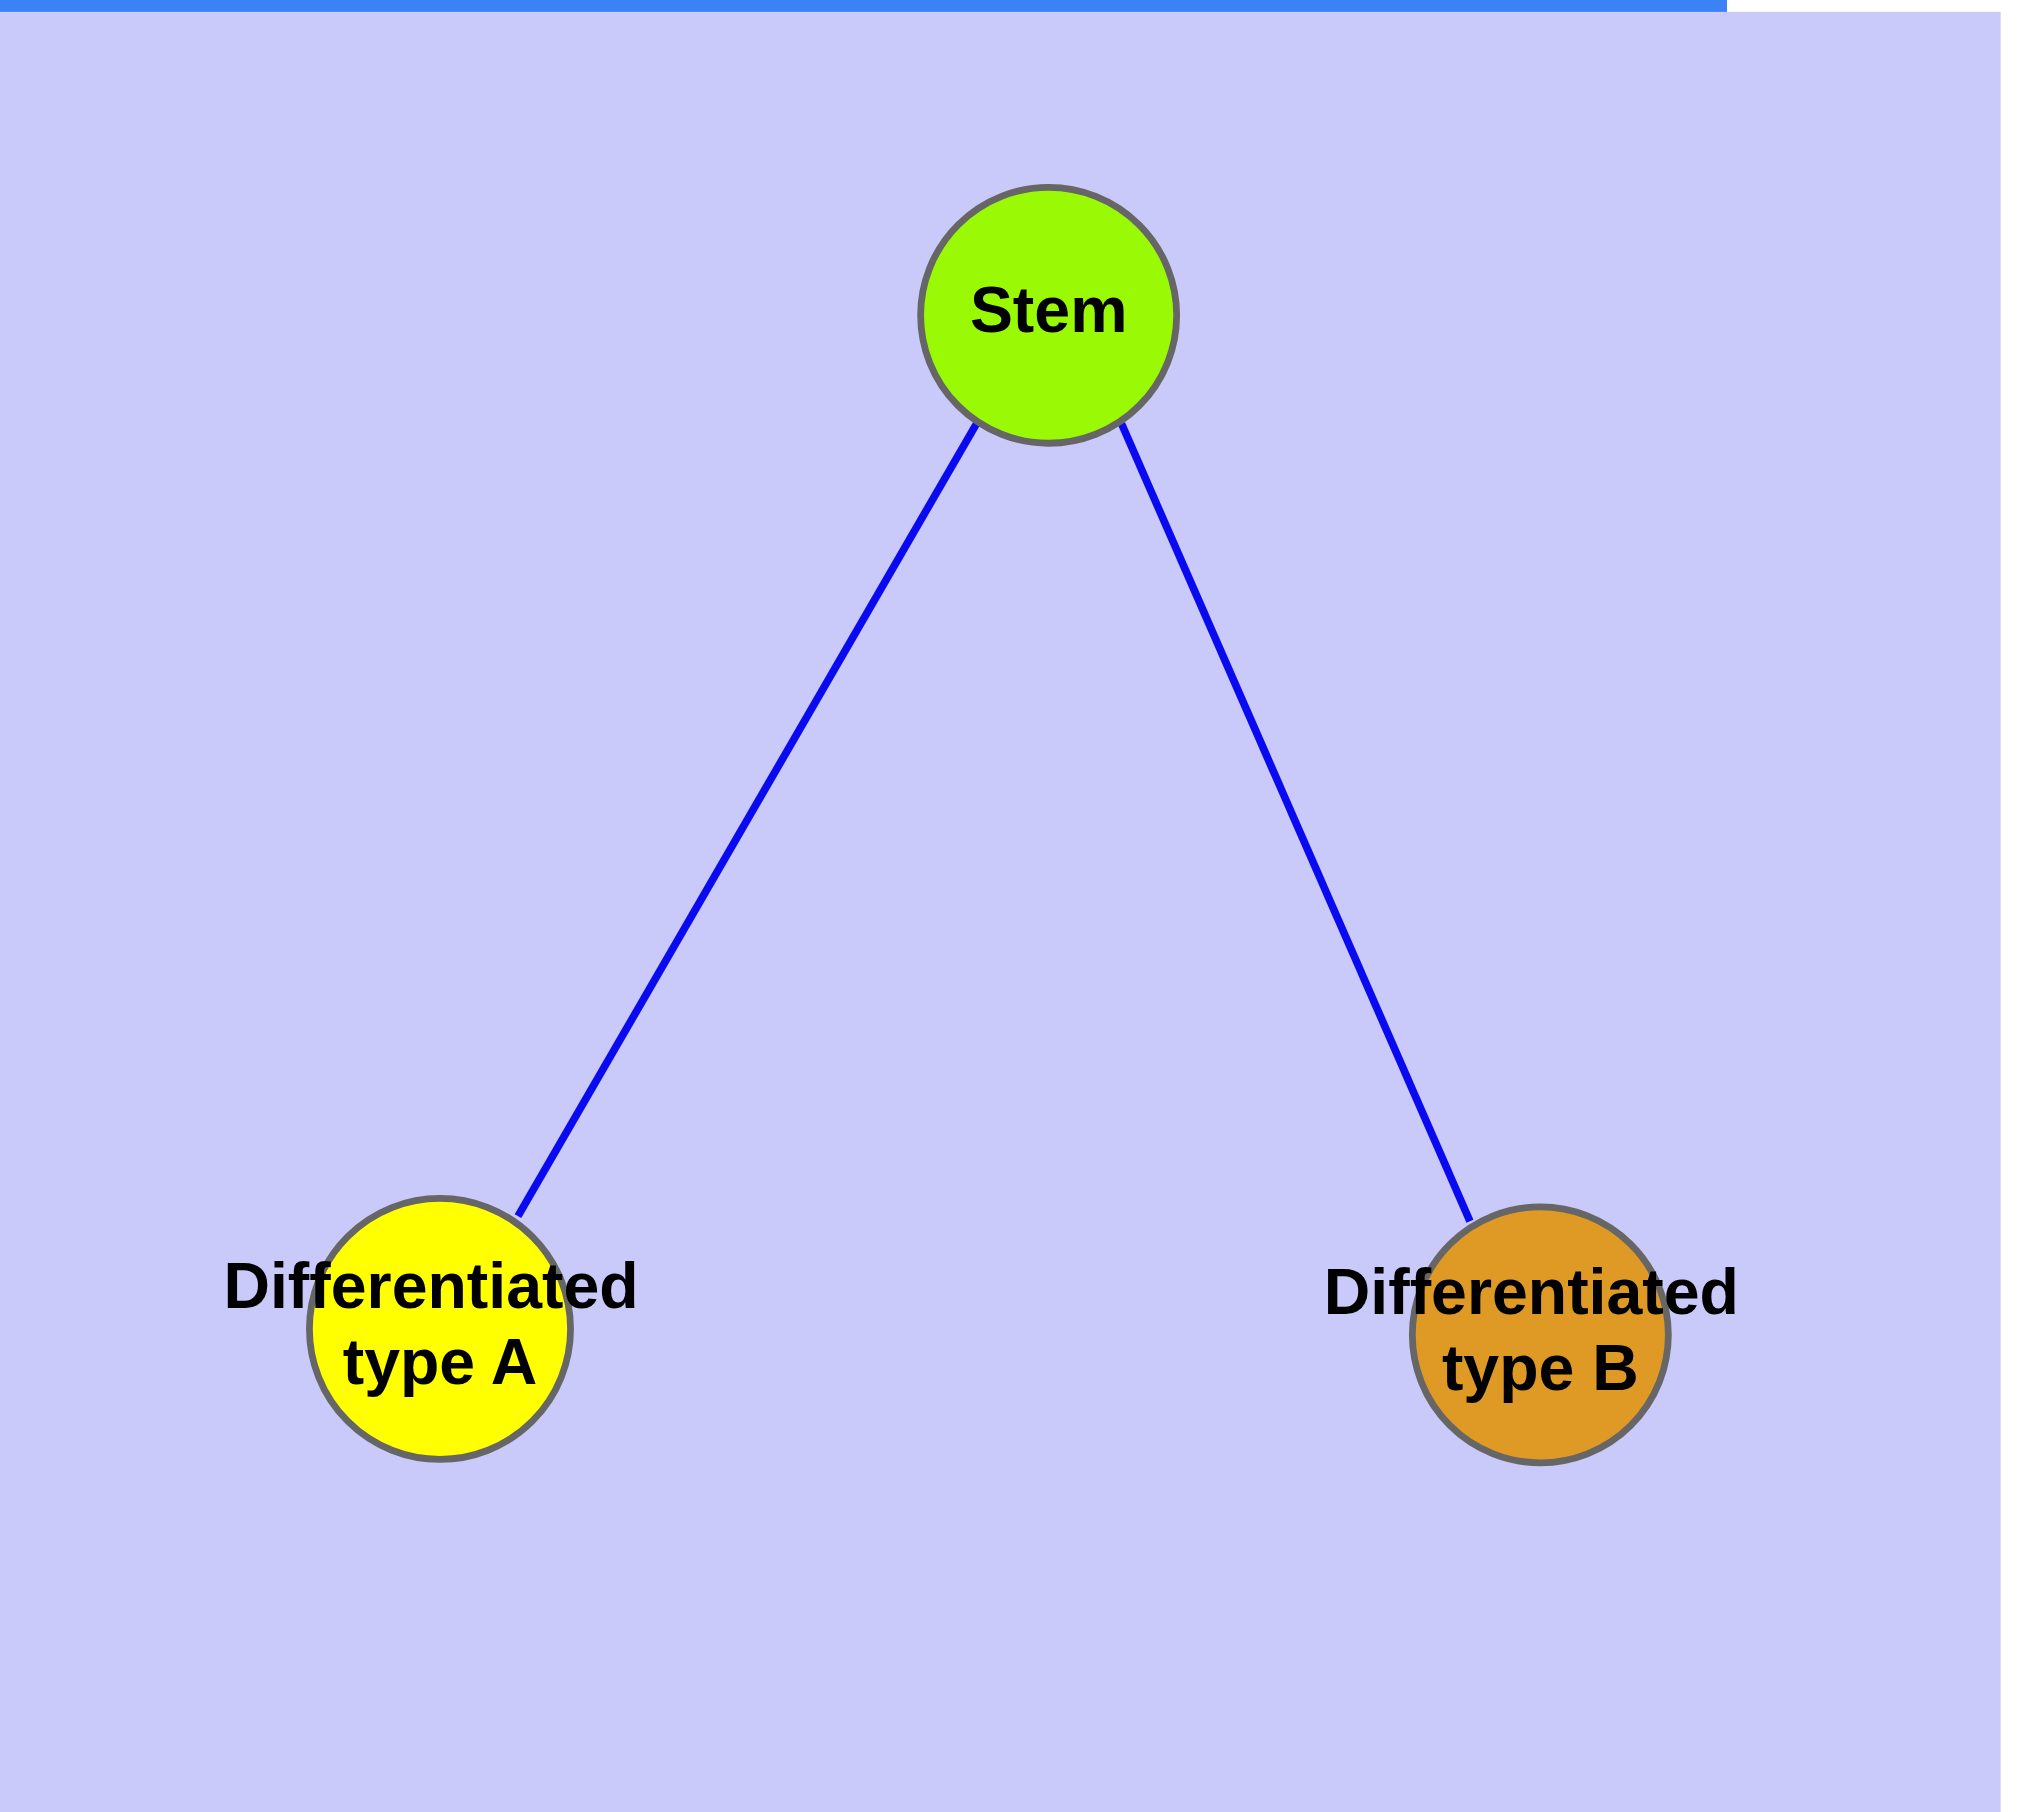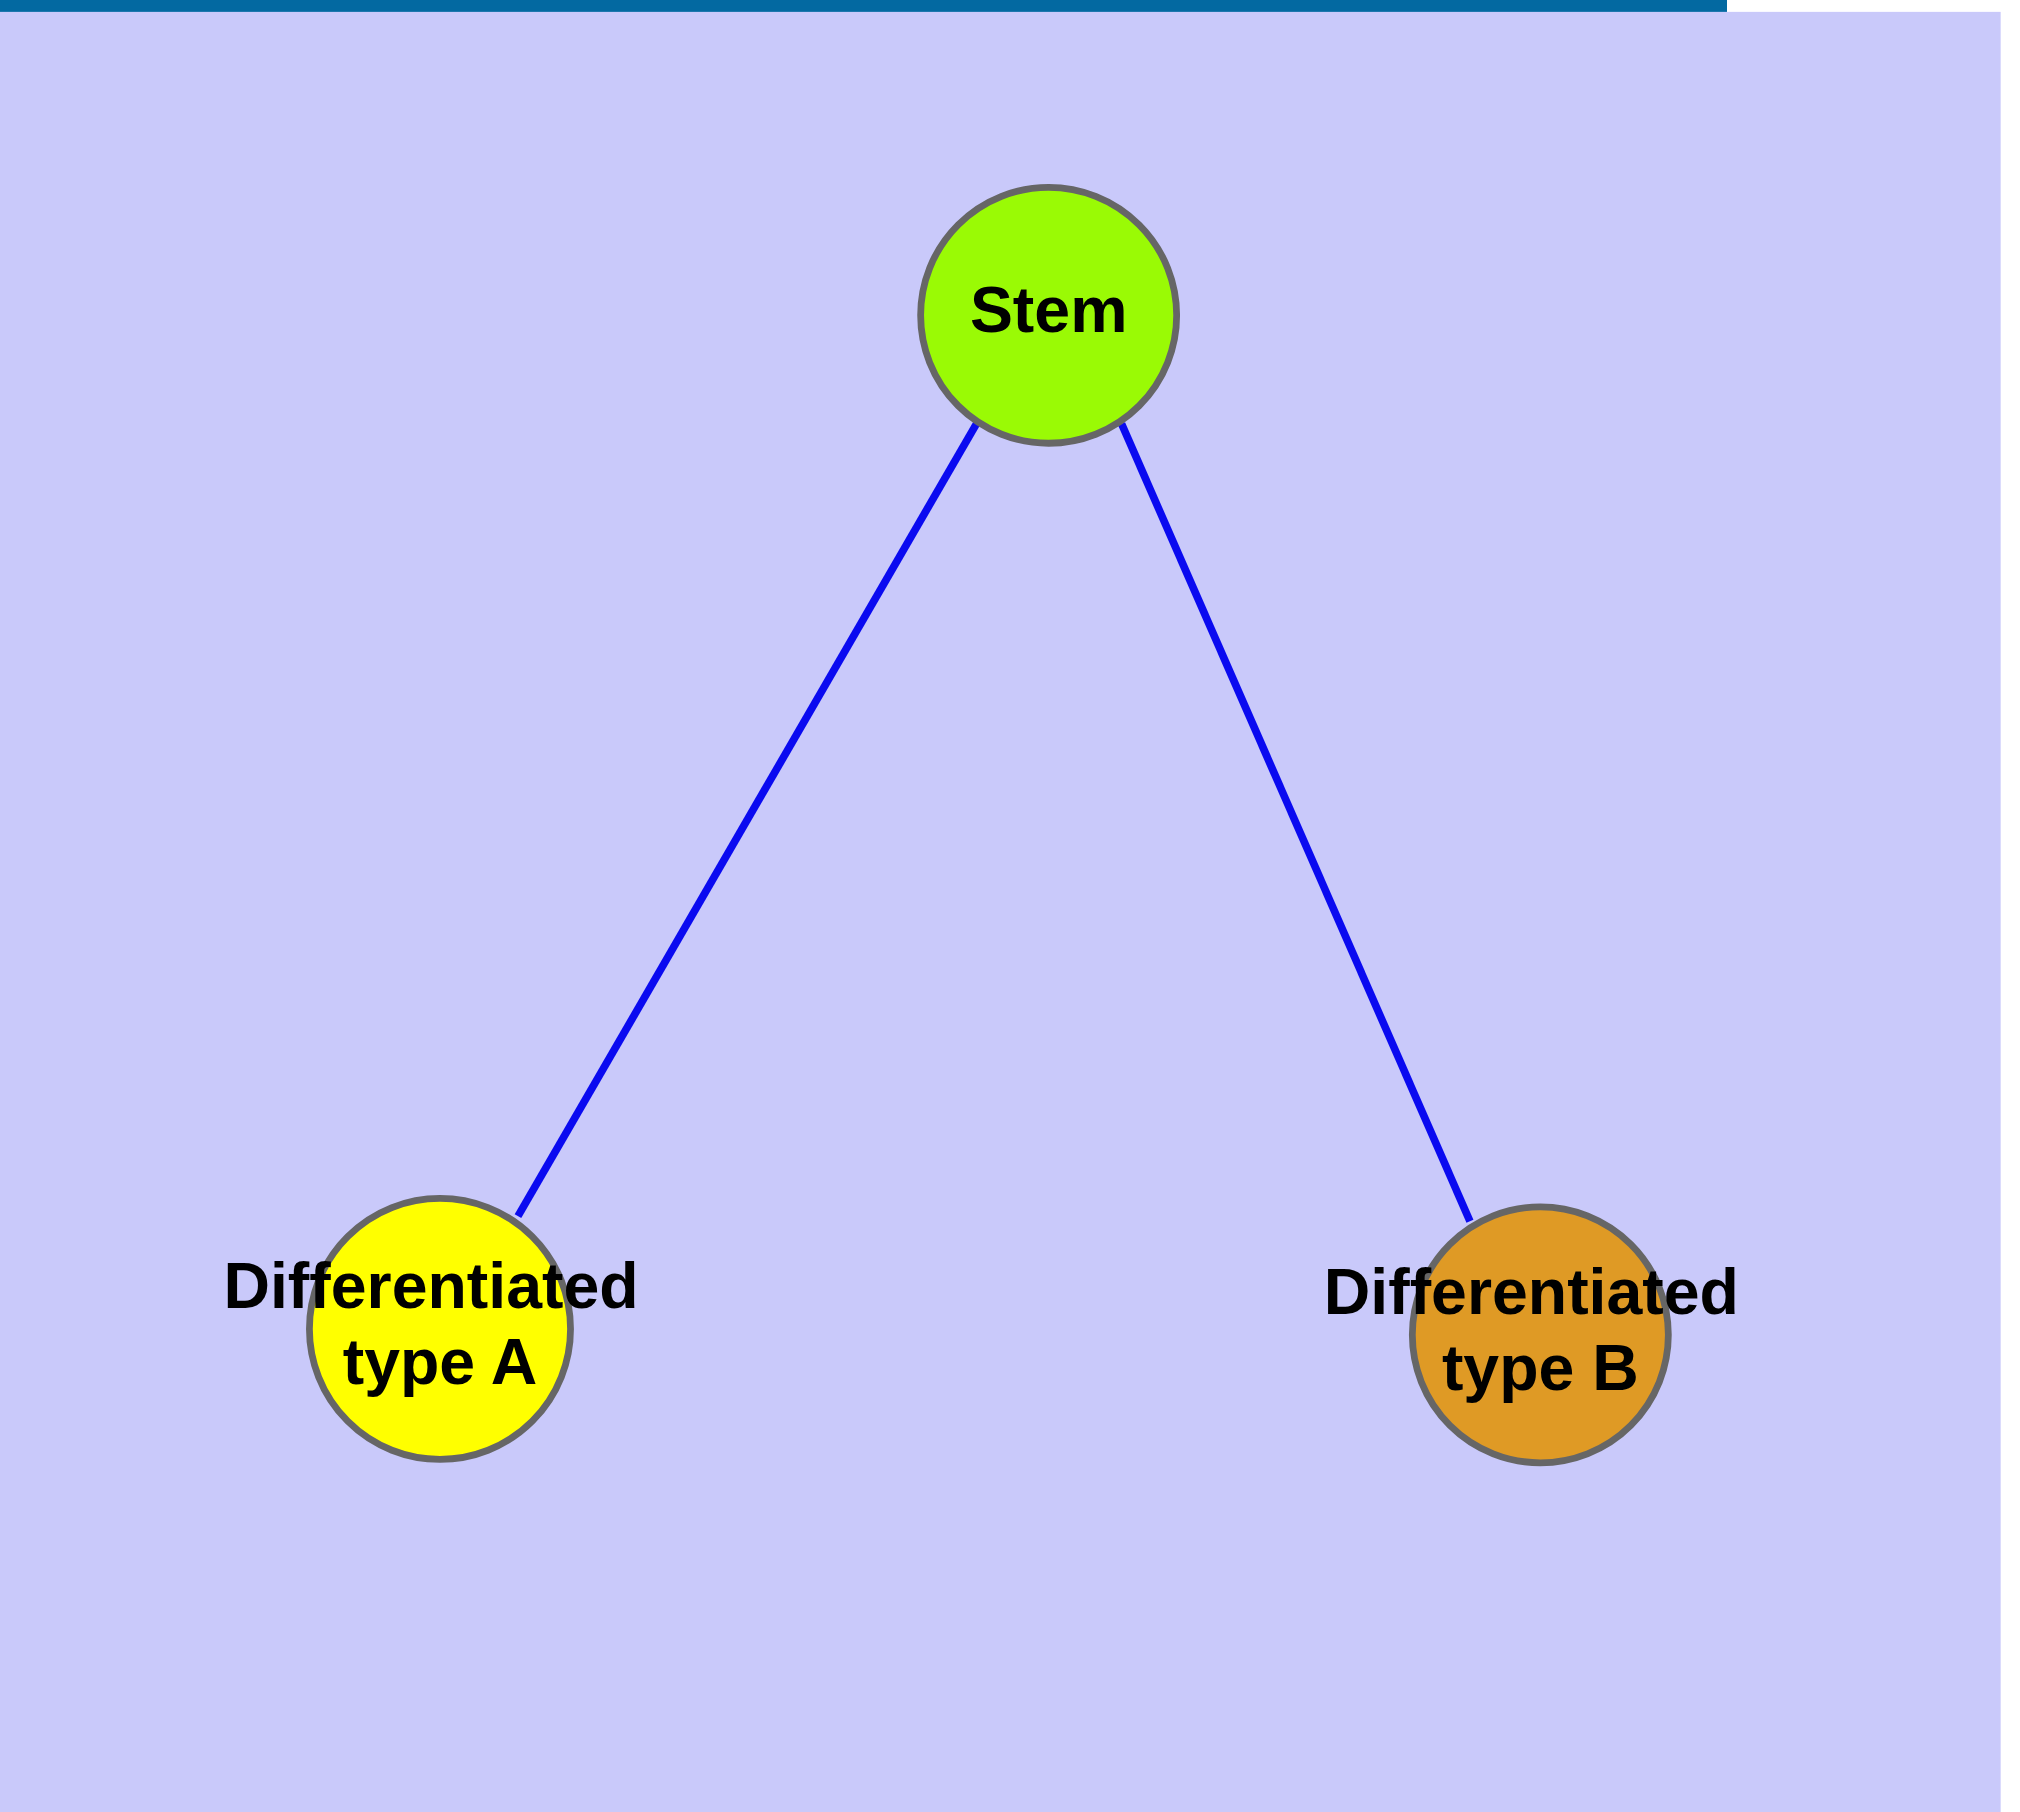--- a/index.html
+++ b/index.html
@@ -10,21 +10,21 @@
   body {
     width: 2021px;
     height: 1812px;
     overflow: hidden;
     font-family: "Liberation Sans", sans-serif;
   }
   #canvas-root {
     position: relative;
     width: 1727px;
     height: 1812px;
-    background: #0369a1;
+    background: #3b82f6;
   }
   #graph-svg {
     position: absolute;
     top: 0;
     left: 0;
     width: 2021px;
     height: 1812px;
     display: block;
   }
   .node-label {

